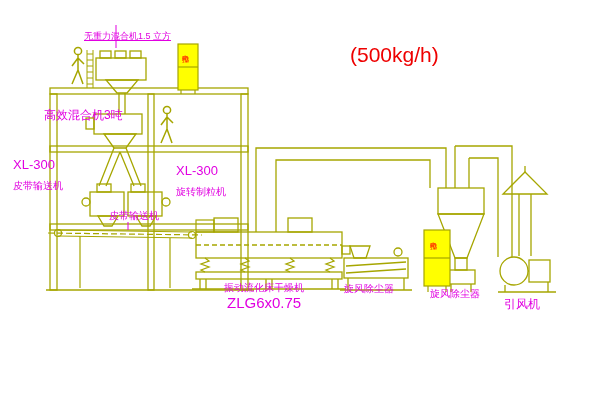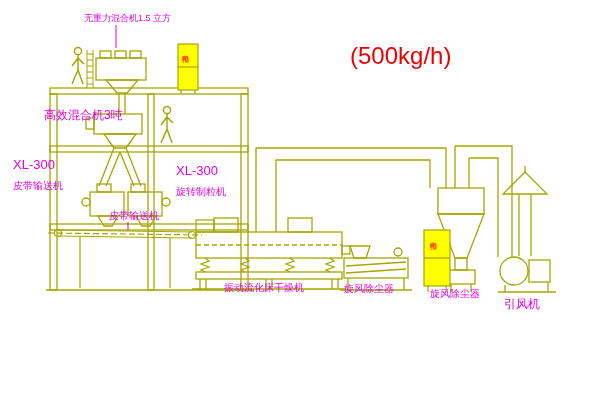--- a/index.html
+++ b/index.html
@@ -3,35 +3,35 @@
 <meta charset="utf-8">
 <style>
   html,body { margin:0; padding:0; background:#fff; }
   #screen { position:relative; width:600px; height:403px; background:#ffffff; overflow:hidden;
             font-family:"Liberation Sans", sans-serif; }
   #screen svg { position:absolute; left:0; top:0; }
   .lbl   { position:absolute; color:#e100e1; white-space:nowrap; line-height:1; }
   .title { position:absolute; color:#ee0000; white-space:nowrap; line-height:1; }
   .cab   { position:absolute; color:#ff0000; writing-mode:vertical-rl; text-orientation:upright;
            font-size:7px; line-height:1; letter-spacing:1px; }
-  #lbl-top-mixer   { left:84px;  top:14px;  font-size:9px;  }
+  #lbl-top-mixer   { left:84px;  top:32px;  font-size:9px;text-decoration:underline;  }
   #lbl-mid-mixer   { left:44px;  top:109px; font-size:12px;  }
   #lbl-gl-model    { left:13px;  top:158px; font-size:13px; }
   #lbl-gl-name     { left:13px;  top:181px; font-size:10px; }
   #lbl-gr-model    { left:176px; top:164px; font-size:13px; }
   #lbl-gr-name     { left:176px; top:187px; font-size:10px; }
   #lbl-belt        { left:109px; top:211px; font-size:10px; }
   #lbl-dryer-name  { left:224px; top:283px; font-size:10px; }
   #lbl-dryer-model { left:227px; top:295px; font-size:15px; }
   #lbl-sieve-name  { left:344px; top:284px; font-size:10px; }
   #lbl-sieve-model { left:336px; top:296px; font-size:15px; }
   #lbl-cyclone     { left:430px; top:289px; font-size:10px; }
   #lbl-fan         { left:504px; top:298px; font-size:12px; }
   #title-cn        { left:283px; top:55px;  font-size:11px; }
-  #title-cap       { left:350px; top:44px;  font-size:24px; }
+  #title-cap       { left:350px; top:44px;  font-size:21px; }
   #cab-top-text    { left:182px; top:49px;  }
   #cab-right-text  { left:430px; top:236px; }
 </style>
 </head>
 <body>
 
 <div id="screen">
 
   <svg width="600" height="403" viewBox="0 0 600 403">
     <defs>
@@ -177,20 +177,21 @@
   <div class="title" id="title-cap">(500kg/h)</div>
 
   <div class="lbl" id="lbl-top-mixer">无重力混合机1.5 立方</div>
   <div class="lbl" id="lbl-mid-mixer">高效混合机3吨</div>
   <div class="lbl" id="lbl-gl-model">XL-300</div>
   <div class="lbl" id="lbl-gl-name">皮带输送机</div>
   <div class="lbl" id="lbl-gr-model">XL-300</div>
   <div class="lbl" id="lbl-gr-name">旋转制粒机</div>
   <div class="lbl" id="lbl-belt">皮带输送机</div>
   <div class="lbl" id="lbl-dryer-name">振动流化床干燥机</div>
+  <div class="lbl" id="lbl-dryer-model">ZLG6x0.75</div>
   <div class="lbl" id="lbl-sieve-name">旋风除尘器</div>
   <div class="lbl" id="lbl-cyclone">旋风除尘器</div>
   <div class="lbl" id="lbl-fan">引风机</div>
 
   <div class="cab" id="cab-top-text">电控</div>
   <div class="cab" id="cab-right-text">电控</div>
 
 </div>
 
 </body></html>

